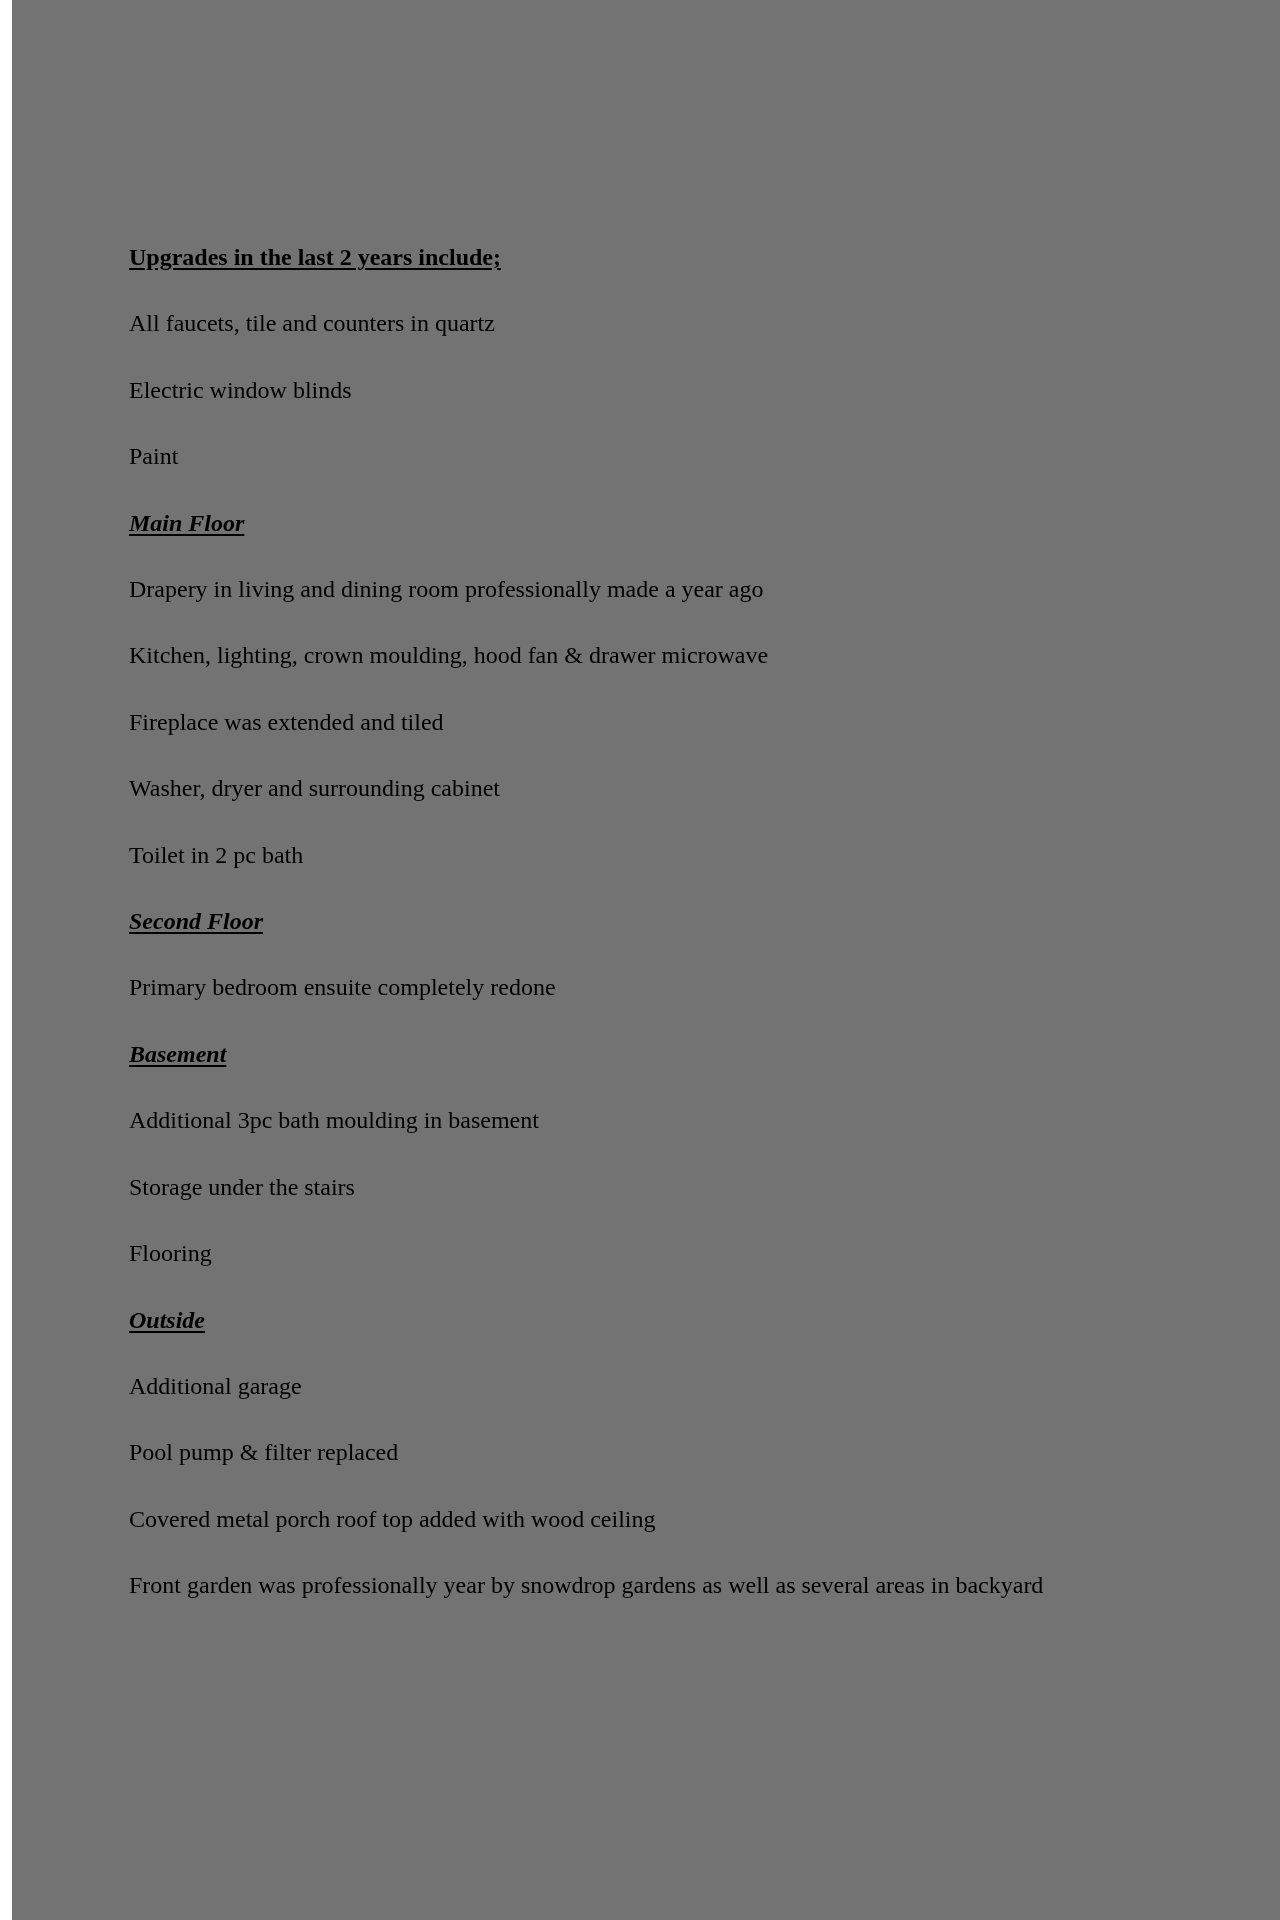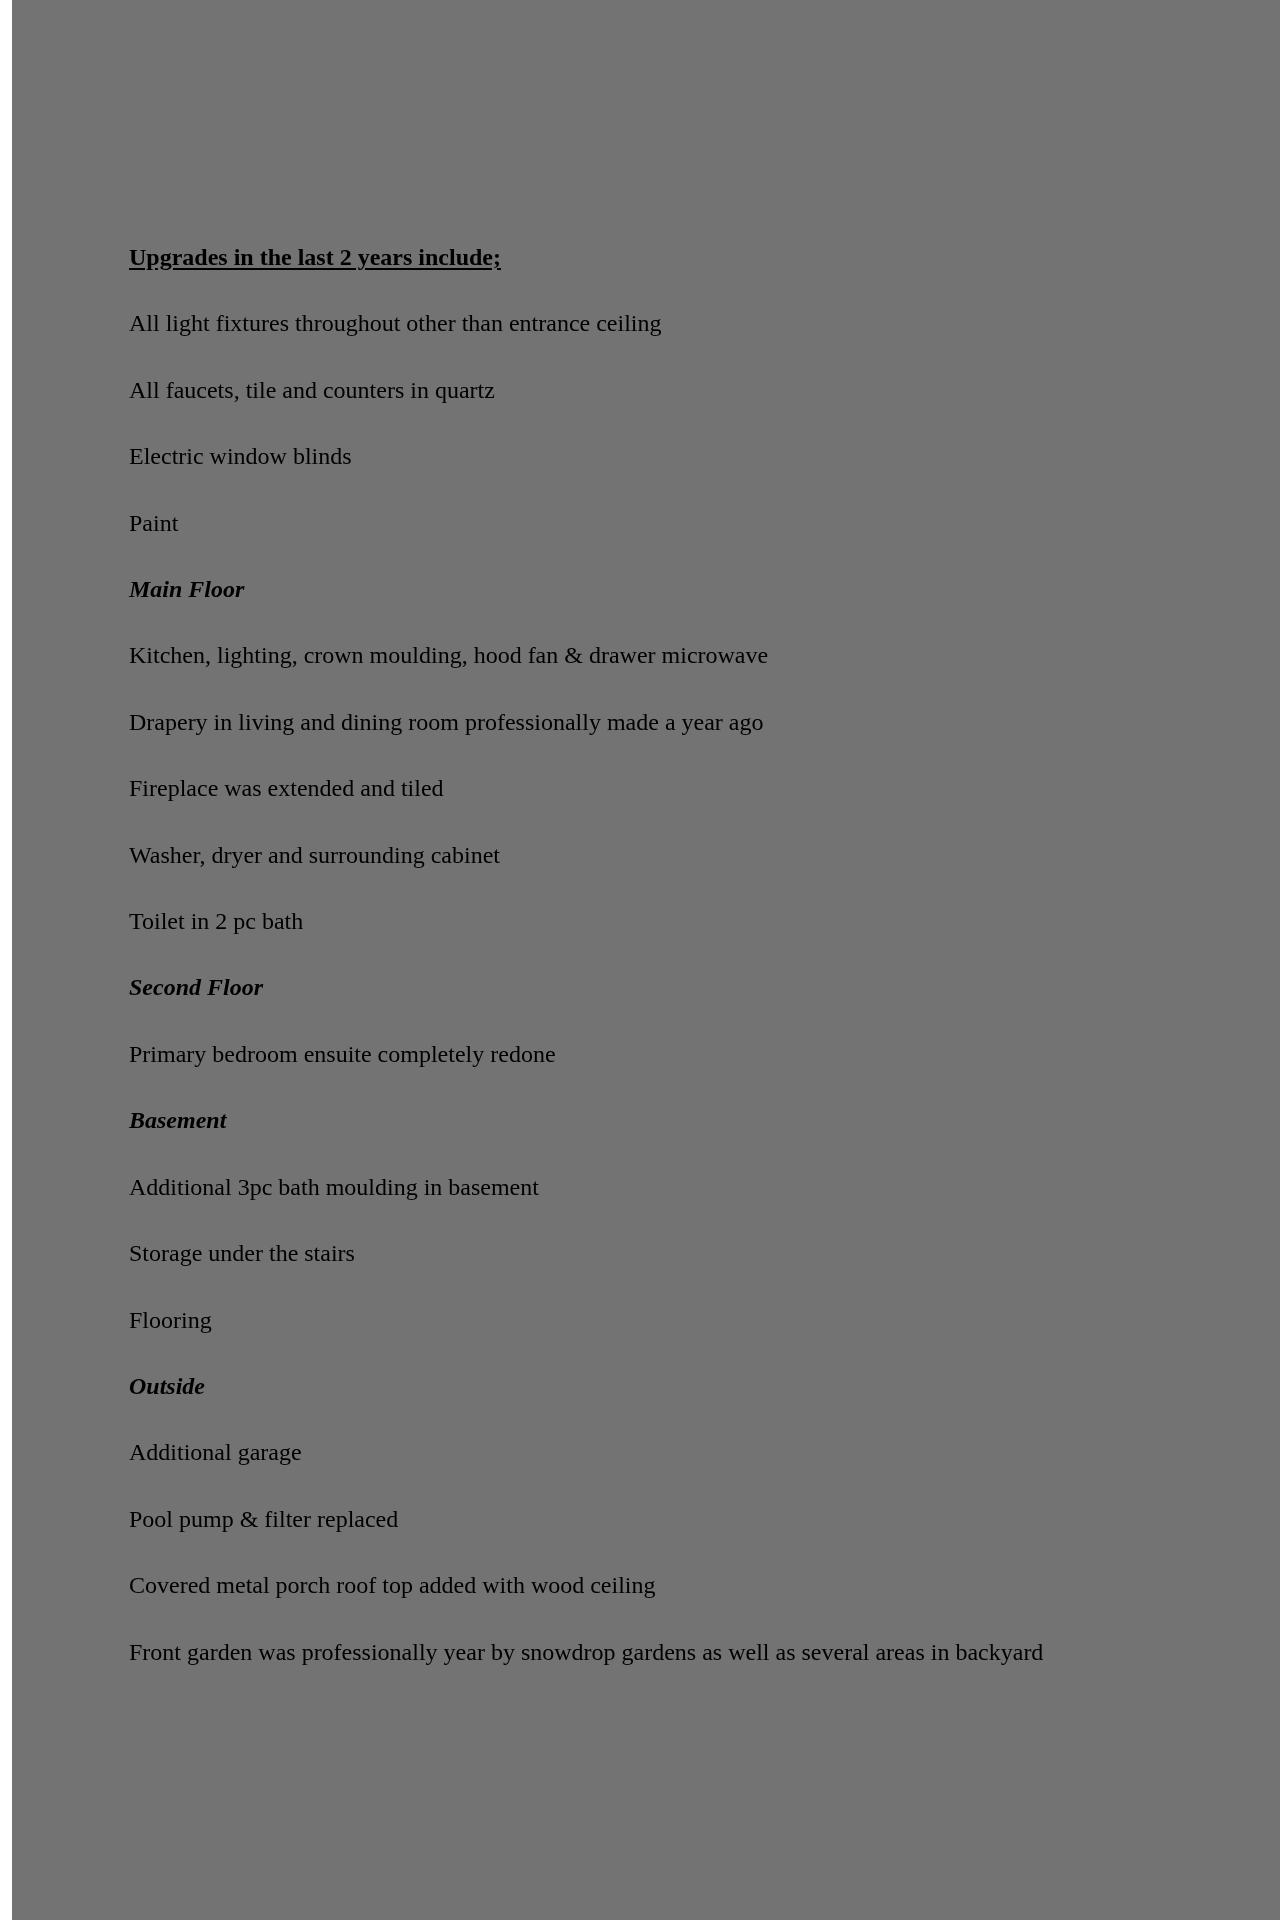--- a/index.html
+++ b/index.html
@@ -34,39 +34,39 @@
   }
   .doc-heading {
     font-weight: bold;
     text-decoration: underline;
     text-decoration-thickness: 2px;
     text-underline-offset: 3px;
   }
   .section-heading {
     font-weight: bold;
     font-style: italic;
+    text-decoration: underline;
     text-decoration-thickness: 2px;
     text-underline-offset: 3px;
   }
   .body-line {
     font-weight: normal;
   }
 </style>
 </head>
 <body>
 
 <div class="page">
   <p class="doc-heading">Upgrades in the last 2 years include;</p>
-  <p class="body-line">All light fixtures throughout other than entrance ceiling</p>
   <p class="body-line">All faucets, tile and counters in quartz</p>
   <p class="body-line">Electric window blinds</p>
   <p class="body-line">Paint</p>
   <p class="section-heading">Main Floor</p>
+  <p class="body-line">Drapery in living and dining room professionally made a year ago</p>
   <p class="body-line">Kitchen, lighting, crown moulding, hood fan &amp; drawer microwave</p>
-  <p class="body-line">Drapery in living and dining room professionally made a year ago</p>
   <p class="body-line">Fireplace was extended and tiled</p>
   <p class="body-line">Washer, dryer and surrounding cabinet</p>
   <p class="body-line">Toilet in 2 pc bath</p>
   <p class="section-heading">Second Floor</p>
   <p class="body-line">Primary bedroom ensuite completely redone</p>
   <p class="section-heading">Basement</p>
   <p class="body-line">Additional 3pc bath moulding in basement</p>
   <p class="body-line">Storage under the stairs</p>
   <p class="body-line">Flooring</p>
   <p class="section-heading">Outside</p>

